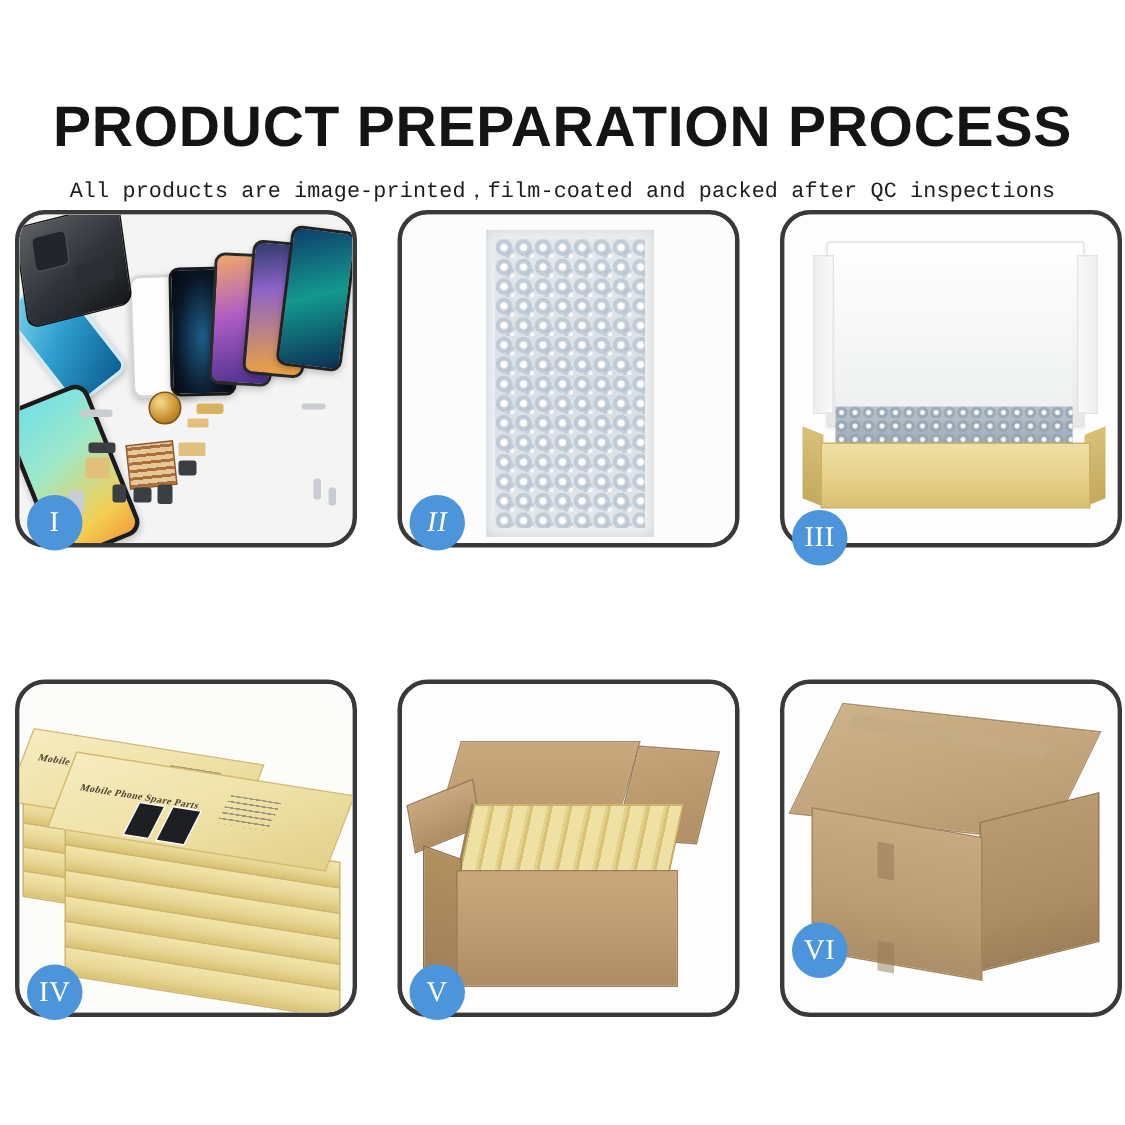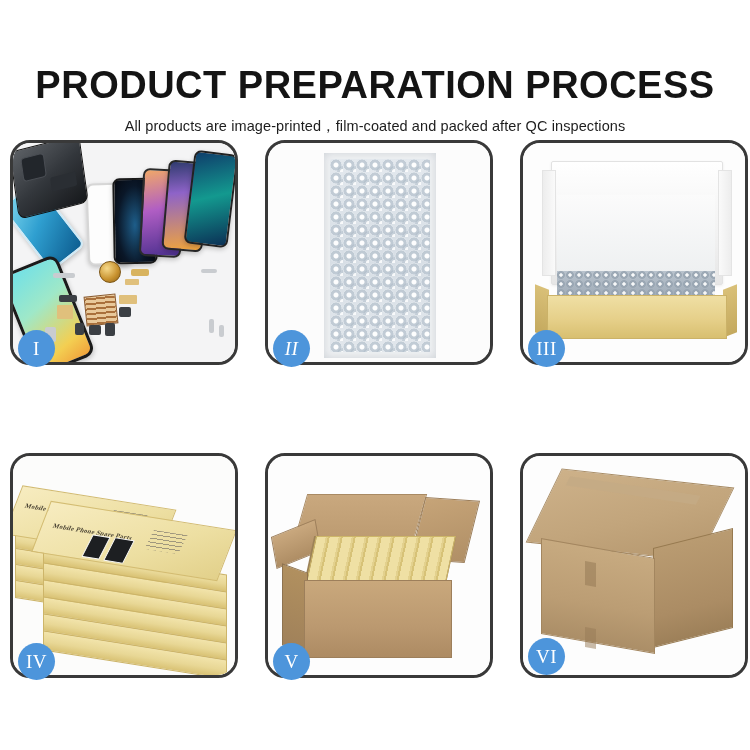--- a/index.html
+++ b/index.html
@@ -36,21 +36,21 @@
     font-size: 38px;
     font-weight: bold;
     letter-spacing: 0.5px;
     color: #141414;
     line-height: 1.05;
     white-space: nowrap;
   }
   .subtitle {
     margin: 0;
     padding-top: 11px;
-    font-family: Liberation Sans, sans-serif;
+    font-family: Liberation Mono, monospace;
     font-size: 14.5px;
     font-weight: normal;
     color: #1d1d1d;
     letter-spacing: 0.1px;
     white-space: nowrap;
   }
 
   
   .grid {
     position: absolute;
@@ -91,24 +91,24 @@
     color: #ffffff;
     font-family: "Liberation Serif", serif;
     font-size: 19px;
     line-height: 37px;
     text-align: center;
     letter-spacing: 0.5px;
     z-index: 30;
   }
   .badge.b1 { left: 8px;   top: 190px; }
   .badge.b2 { left: 263px; top: 190px; font-style: italic; }
-  .badge.b3 { left: 518px; top: 190px; }
+  .badge.b3 { left: 518px; top: 200px; }
   .badge.b4 { left: 8px;   top: 503px; }
   .badge.b5 { left: 263px; top: 503px; }
-  .badge.b6 { left: 518px; top: 498px; }
+  .badge.b6 { left: 518px; top: 475px; }
 
   
   .p1 { background: #f4f4f5; }
   .phone {
     position: absolute;
     border-radius: 7px;
     box-shadow: 0 2px 5px rgba(0,0,0,0.22);
   }
   .ph-blue {
     left: 8px; top: 42px;

